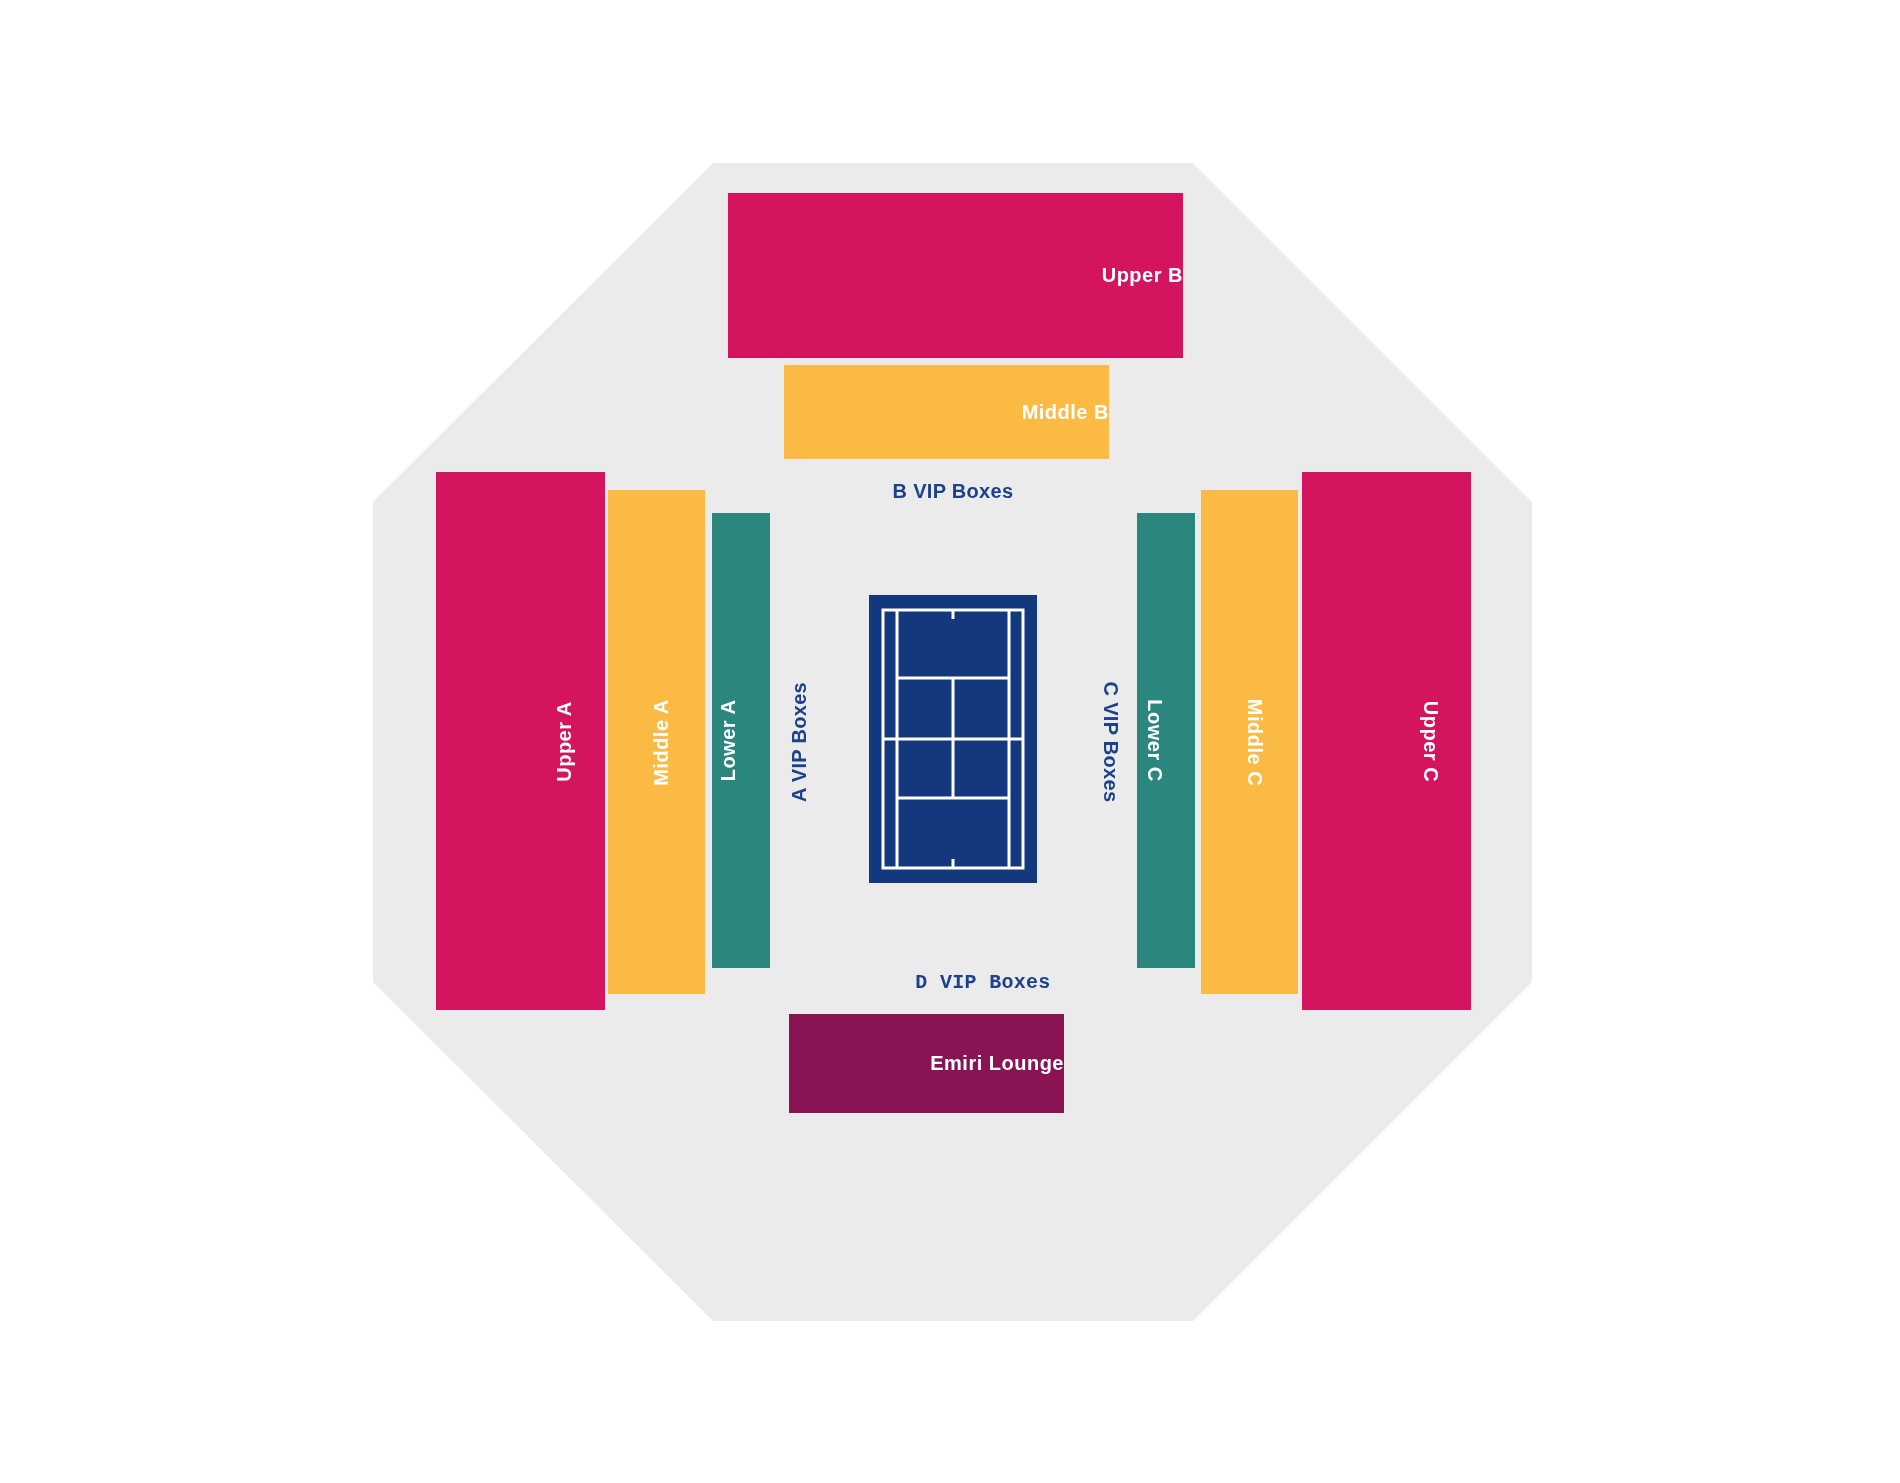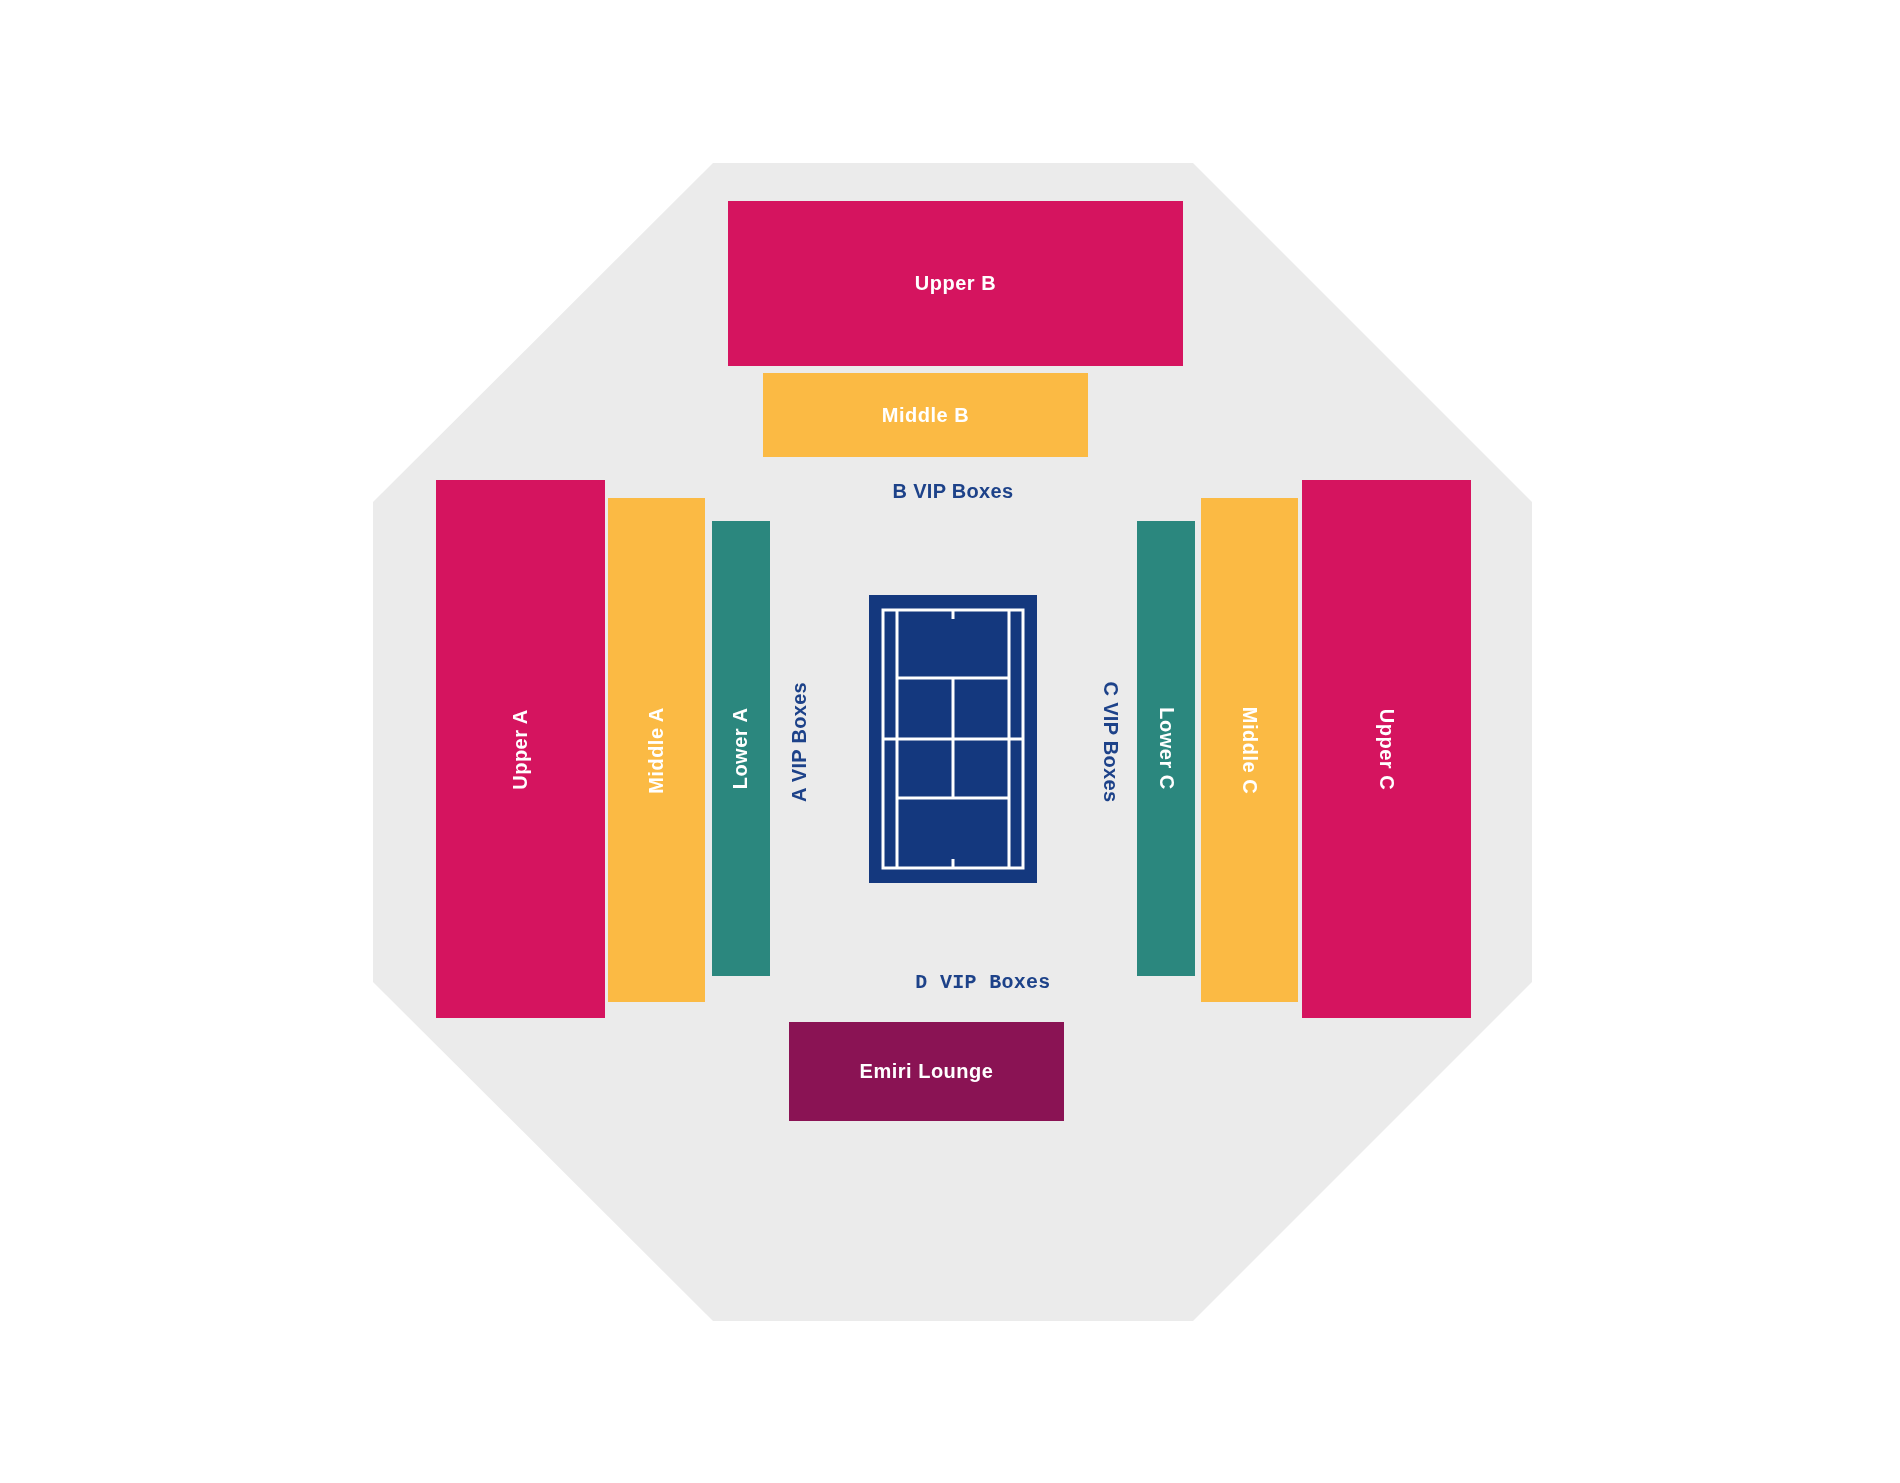--- a/index.html
+++ b/index.html
@@ -16,22 +16,21 @@
     left: 373px; top: 163px;
     width: 1159px; height: 1158px;
     background: var(--octagon, #ebebeb);
     clip-path: polygon(340px 0, 820px 0, 1159px 339px, 1159px 819px,
                        820px 1158px, 340px 1158px, 0 819px, 0 339px);
   }
   .section {
     position: absolute;
     display: flex;
     align-items: center;
-    justify-content: center;
-    margin-top: 8px;
+    justify-content: flex-end;
   }
   .section .label {
     color: var(--label-text, #ffffff);
     font-size: 20px;
     font-weight: 700;
     letter-spacing: 0.5px;
     white-space: nowrap;
   }
   .crimson { background: var(--crimson, #d5145f); }
   .orange  { background: var(--orange, #fbba44); }
@@ -60,21 +59,21 @@
 </head>
 <body>
 
 <div id="canvas">
 
   <div class="octagon"></div>
 
   <div class="section crimson" style="left:728px; top:193px; width:455px; height:165px;">
     <span class="label">Upper B</span>
   </div>
-  <div class="section orange" style="left:763px; top:365px; width:325px; height:84px;">
+  <div class="section orange" style="left:784px; top:365px; width:325px; height:94px;">
     <span class="label">Middle B</span>
   </div>
   <div class="vip-label" style="left:953px; top:491px;">B VIP Boxes</div>
 
   <div class="section crimson rot-up" style="left:436px; top:472px; width:169px; height:538px;">
     <span class="label">Upper A</span>
   </div>
   <div class="section orange rot-up" style="left:608px; top:490px; width:97px; height:504px;">
     <span class="label">Middle A</span>
   </div>

